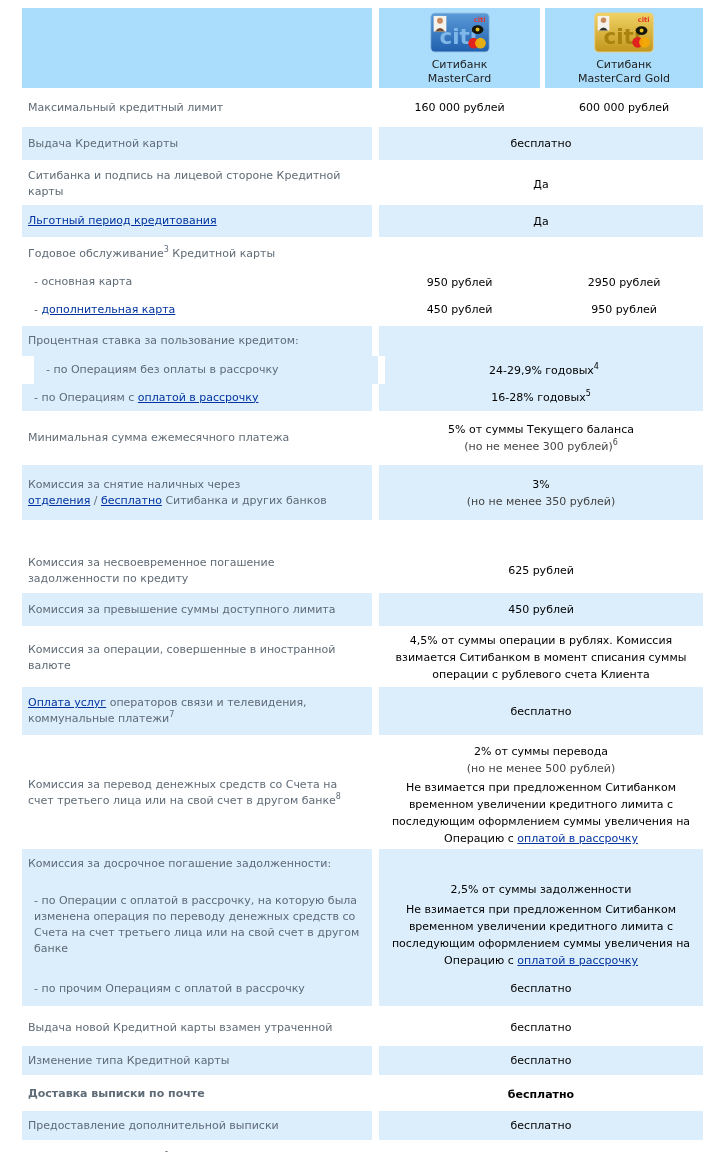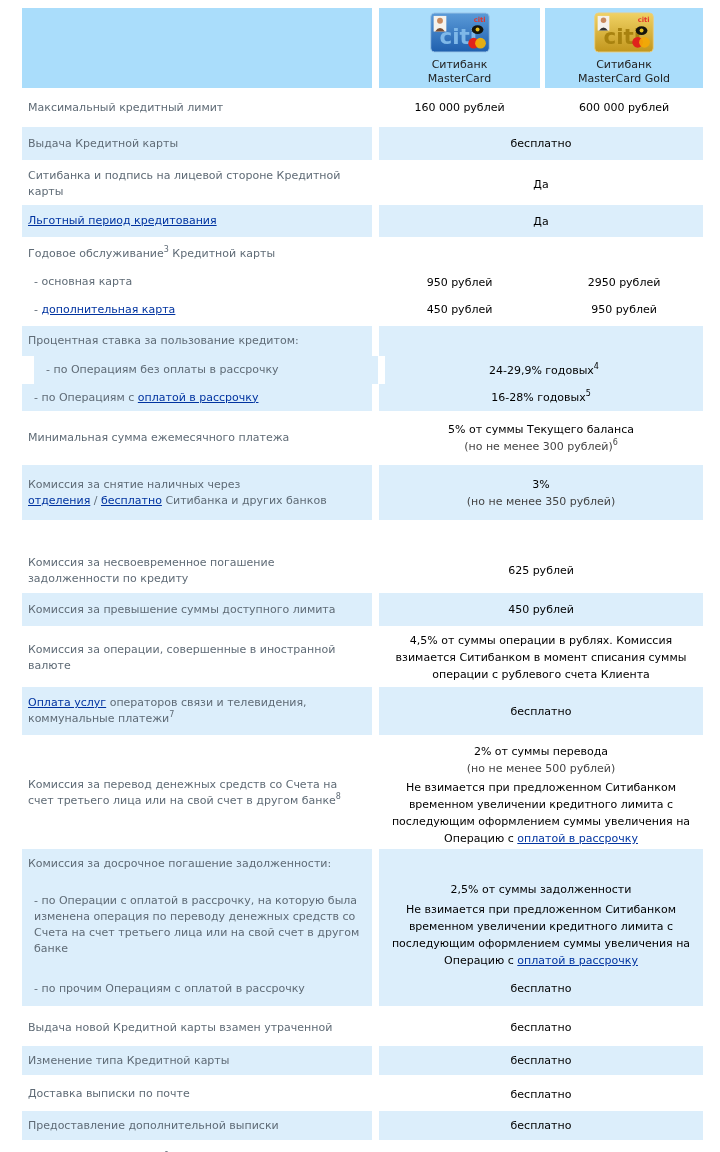--- a/index.html
+++ b/index.html
@@ -41,21 +41,21 @@
   .r8{height:48px;margin-bottom:3px;}
   .r9{height:55px;margin-bottom:3px;border-radius:16px;}
   .r10{height:45px;margin-top:28px;}
   .r11{height:33px;margin-bottom:2px;}
   .r12{height:59px;}
   .r13{height:48px;margin-bottom:2px;}
   .r14{height:112px;}
   .r15{height:157px;margin-bottom:3px;}
   .r16{height:37px;}
   .r17{height:29px;margin-bottom:2px;border-radius:10px;}
-  .r18{height:34px;}
+  .r18{height:34px;font-weight:bold;}
   .r19{height:29px;margin-bottom:2px;}
   .r20{height:36px;}
   .r21{height:9px;}
   
   .hlbl{width:350px;margin-right:7px;}
   .hcard{display:flex;flex-direction:column;align-items:center;justify-content:center;padding-top:4px;}
   .hcard .cardname{color:#222;text-align:center;line-height:14px;margin-top:5px;}
   .linebreak{display:block;}
   .sublabel{padding-left:12px;}
   .para-gap{height:10px;}

